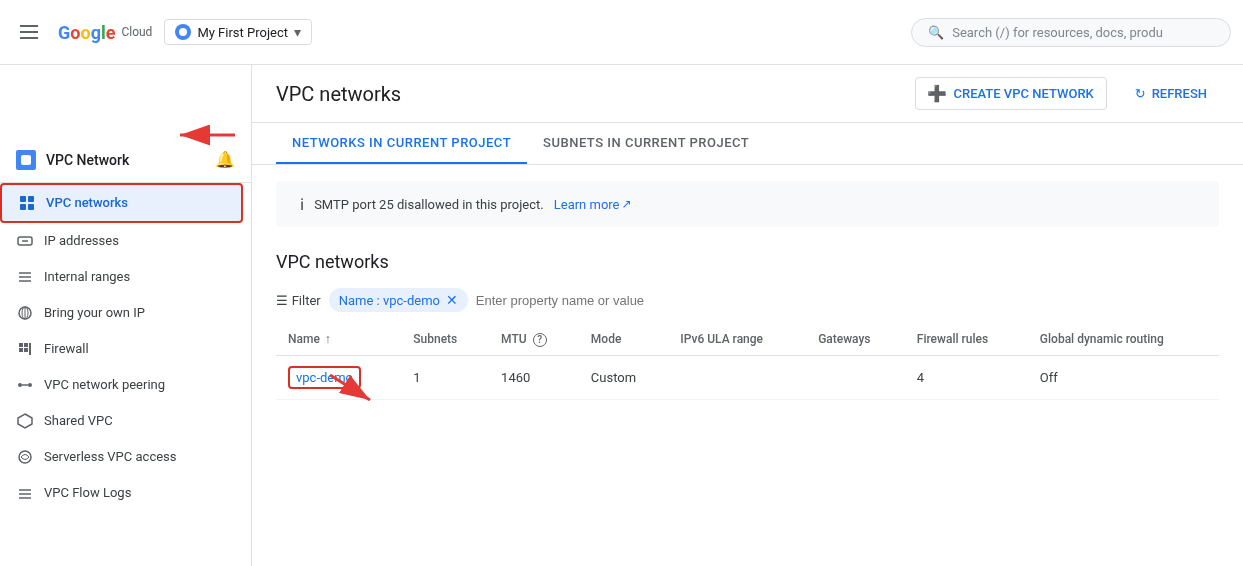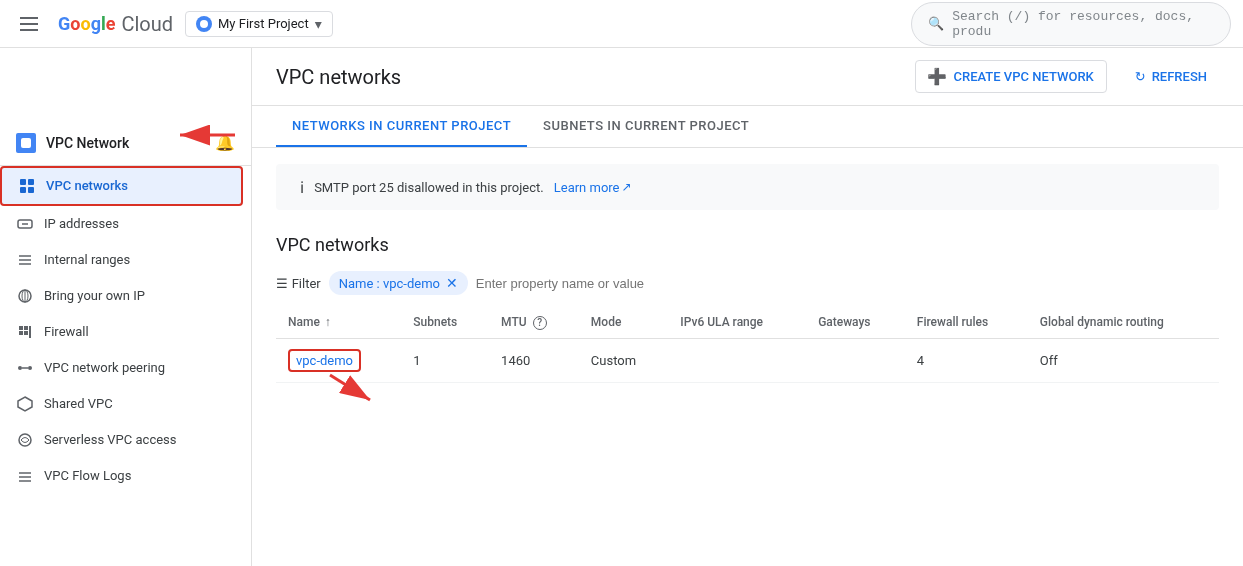--- a/index.html
+++ b/index.html
@@ -1,19 +1,19 @@
 <!DOCTYPE html>
 <html><head>
   <meta charset="utf-8">
   <style>
     * { margin: 0; padding: 0; box-sizing: border-box; }
     body { font-family: 'Google Sans', Roboto, Arial, sans-serif; font-size: 13px; color: #202124; background: #fff; width: 1243px; height: 566px; overflow: hidden; }
 
     
-    .topbar { display: flex; align-items: center; height: 48px; border-bottom: 1px solid #e0e0e0; padding: 0 12px; gap: 12px; background: #fff; }
+    .topbar { display: flex; align-items: center; height: 65px; border-bottom: 1px solid #e0e0e0; padding: 0 12px; gap: 12px; background: #fff; }
     .hamburger { cursor: pointer; display: flex; flex-direction: column; gap: 4px; padding: 8px; }
     .hamburger span { width: 18px; height: 2px; background: #5f6368; display: block; }
     .google-cloud-logo { display: flex; align-items: center; gap: 6px; font-size: 16px; font-weight: 400; color: #5f6368; }
     .project-selector { display: flex; align-items: center; gap: 6px; border: 1px solid #dadce0; border-radius: 4px; padding: 4px 10px; cursor: pointer; font-size: 13px; color: #202124; }
     .project-selector .project-icon { width: 16px; height: 16px; background: #4285f4; border-radius: 50%; display: flex; align-items: center; justify-content: center; }
     .project-selector .chevron { color: #5f6368; font-size: 14px; }
     .topbar-spacer { flex: 1; }
     .search-bar { border: 1px solid #dadce0; border-radius: 24px; padding: 6px 16px; width: 320px; font-size: 13px; color: #5f6368; background: #f8f9fa; display: flex; align-items: center; }
 
     
@@ -78,35 +78,35 @@
   <div class="topbar">
     <div class="hamburger">
       <span></span>
         <span></span>
         <span></span>
     </div>
     <div class="google-cloud-logo">
       <span style="font-size:18px;font-weight:700;">
         <span style="color:#4285f4">G</span><span style="color:#ea4335">o</span><span style="color:#fbbc04">o</span><span style="color:#4285f4">g</span><span style="color:#34a853">l</span><span style="color:#ea4335">e</span>
       </span>
-      <span style="color:#5f6368;font-size:20px;font-weight:400;">Cloud</span>
+      <span style="color:#5f6368;font-size:12px;font-weight:400;">Cloud</span>
     </div>
     <div class="project-selector">
       <div class="project-icon">
         <svg width="10" height="10" viewBox="0 0 10 10">
             <circle cx="5" cy="5" r="4" fill="white"></circle>
           </svg>
       </div>
       <span>My First Project</span>
       <span class="chevron">▾</span>
     </div>
     <div class="topbar-spacer"></div>
     <div class="search-bar">
       <span style="color:#5f6368;margin-right:8px;">🔍</span>
-      <span style="color:#80868b;font-size:13px;font-family:Liberation Mono, monospace;">Search (/) for resources, docs, produ</span>
+      <span style="color:#80868b;font-size:13px;">Search (/) for resources, docs, produ</span>
     </div>
   </div>
 
   <div class="main-layout">
 
     <div class="sidebar">
       <div class="sidebar-header">
         <div class="sidebar-header-icon">
           <svg width="14" height="14" viewBox="0 0 14 14">
               <rect x="2" y="2" width="10" height="10" rx="2" fill="white"></rect>

